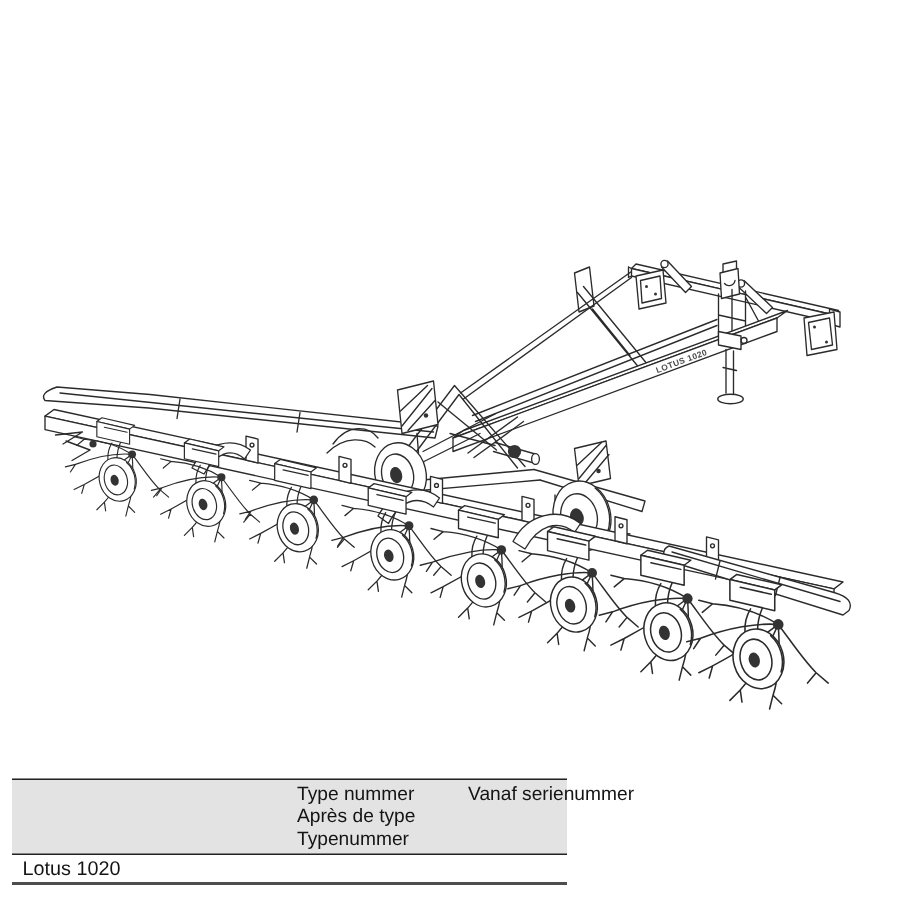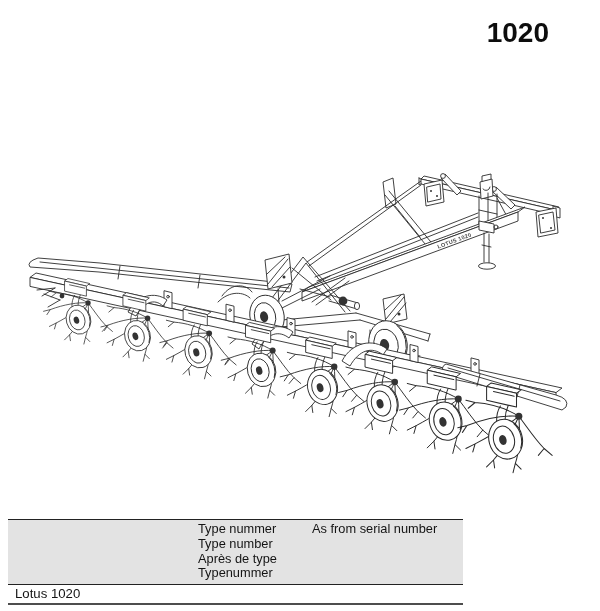--- a/index.html
+++ b/index.html
@@ -6,35 +6,34 @@
   body{width:600px;height:611px;font-family:"Liberation Sans","DejaVu Sans",sans-serif;color:#111;}
   .page{position:relative;width:600px;height:611px;background:#fff;overflow:hidden;}
   .page-title{position:absolute;left:0;top:17px;width:549px;text-align:right;
     font-size:28px;font-weight:bold;color:#0d0d0d;}
   .illustration{position:absolute;left:0;top:0;width:600px;height:611px;}
   .ln{fill:none;stroke:#2b2b2b;stroke-width:0.9;stroke-linecap:round;stroke-linejoin:round;}
   .wh{fill:#ffffff;stroke:#2b2b2b;stroke-width:0.9;stroke-linejoin:round;}
   .dk{fill:#333;stroke:none;}
   .beam-label{font-family:"Liberation Sans","DejaVu Sans",sans-serif;font-size:5.6px;
     font-weight:bold;fill:#4a4a4a;letter-spacing:0.3px;}
-  .serial-table{position:absolute;left:8px;top:519px;width:455px;border-radius:21px;}
+  .serial-table{position:absolute;left:8px;top:519px;width:370px;border-radius:21px;}
   .t-header{background:#e3e3e3;border-top:1.6px solid #222;border-bottom:1.4px solid #222;
     display:grid;grid-template-columns:190px 114px 151px;
     padding:2px 0 3px 0;font-size:12.8px;line-height:14.8px;color:#141414;}
   .t-row{display:grid;grid-template-columns:190px 114px 151px;
     font-size:13.2px;line-height:14px;padding:2px 0 2px 0;
     border-bottom:2.4px solid #4d4d4d;color:#141414;}
   .c1{padding-left:7px;}
 </style>
 </head>
 <body>
 
 <div class="page">
 
-  <div class="page-title">1020</div>
 
   <div class="illustration">
     <svg viewBox="0 0 600 611" width="600" height="611">
       <defs>
         <g id="rotor">
           <path class="ln" d="M-4,-27 C-9,-19 -8,-8 -3,-1"></path>
           <path class="ln" d="M3,-28 C-1,-19 -1,-9 3,-2"></path>
           <path class="wh" d="M-16,-44 l4,-3 26,6 -4,3 z"></path>
           <path class="wh" d="M-16,-44 l26,6 0,12 -26,-6 z"></path>
           <line class="ln" x1="-10" y1="-39.5" x2="8" y2="-35.5"></line>
@@ -200,26 +199,25 @@
         <use href="#rotor" transform="translate(505,437) scale(1.15)"></use>
       </g>
     </svg>
   </div>
 
   <div class="serial-table">
     <div class="t-header">
       <div class="c1"></div>
       <div>
         <div>Type nummer</div>
-        <div>Type number</div>
         <div>Après de type</div>
         <div>Typenummer</div>
       </div>
       <div>
-        <div>As from serial number</div>
+        <div>Vanaf serienummer</div>
       </div>
     </div>
     <div class="t-row">
       <div class="c1">Lotus 1020</div>
     </div>
   </div>
 
 </div>
 
 </body></html>

